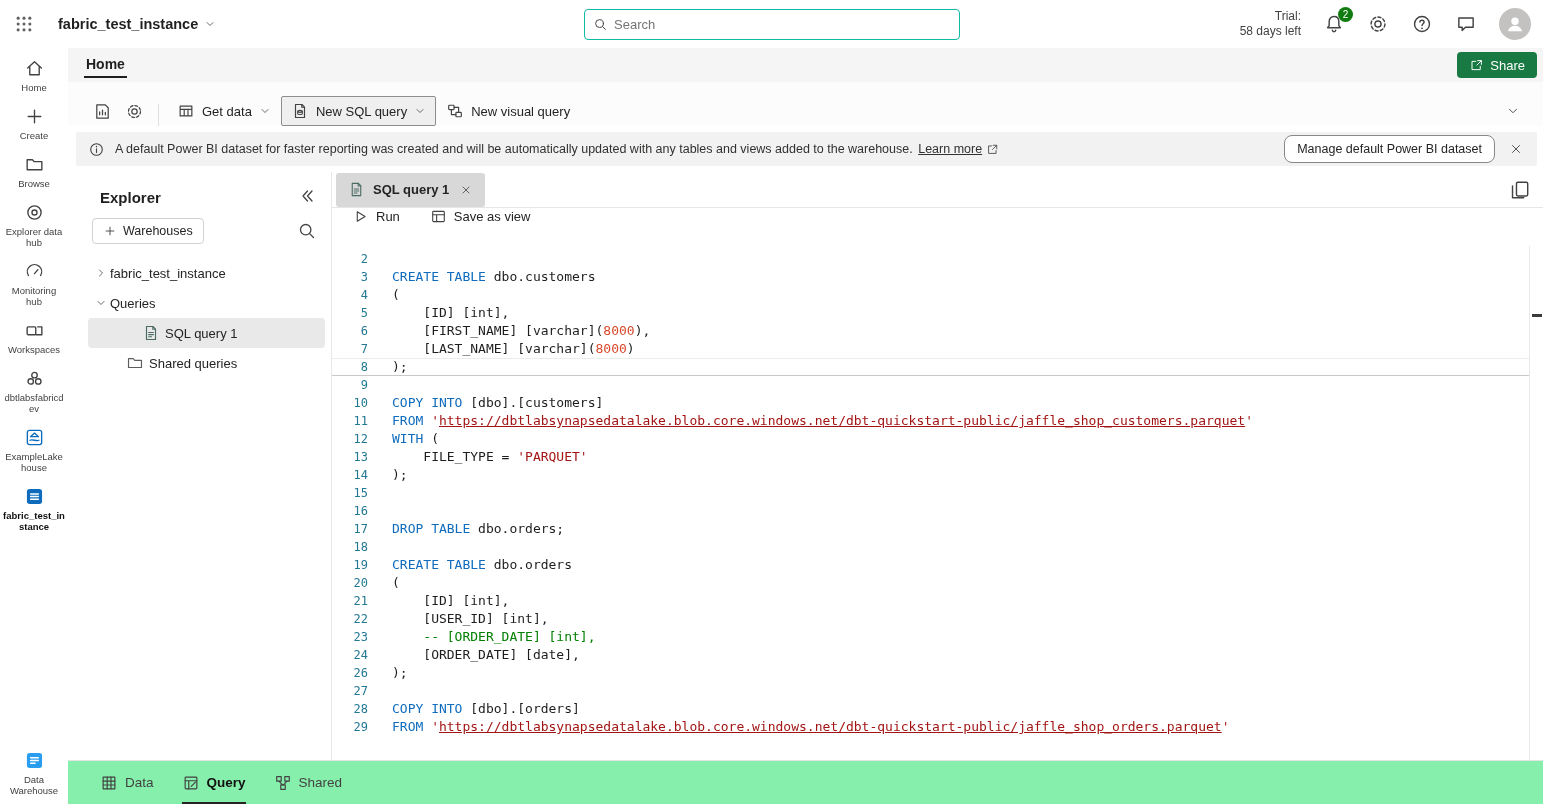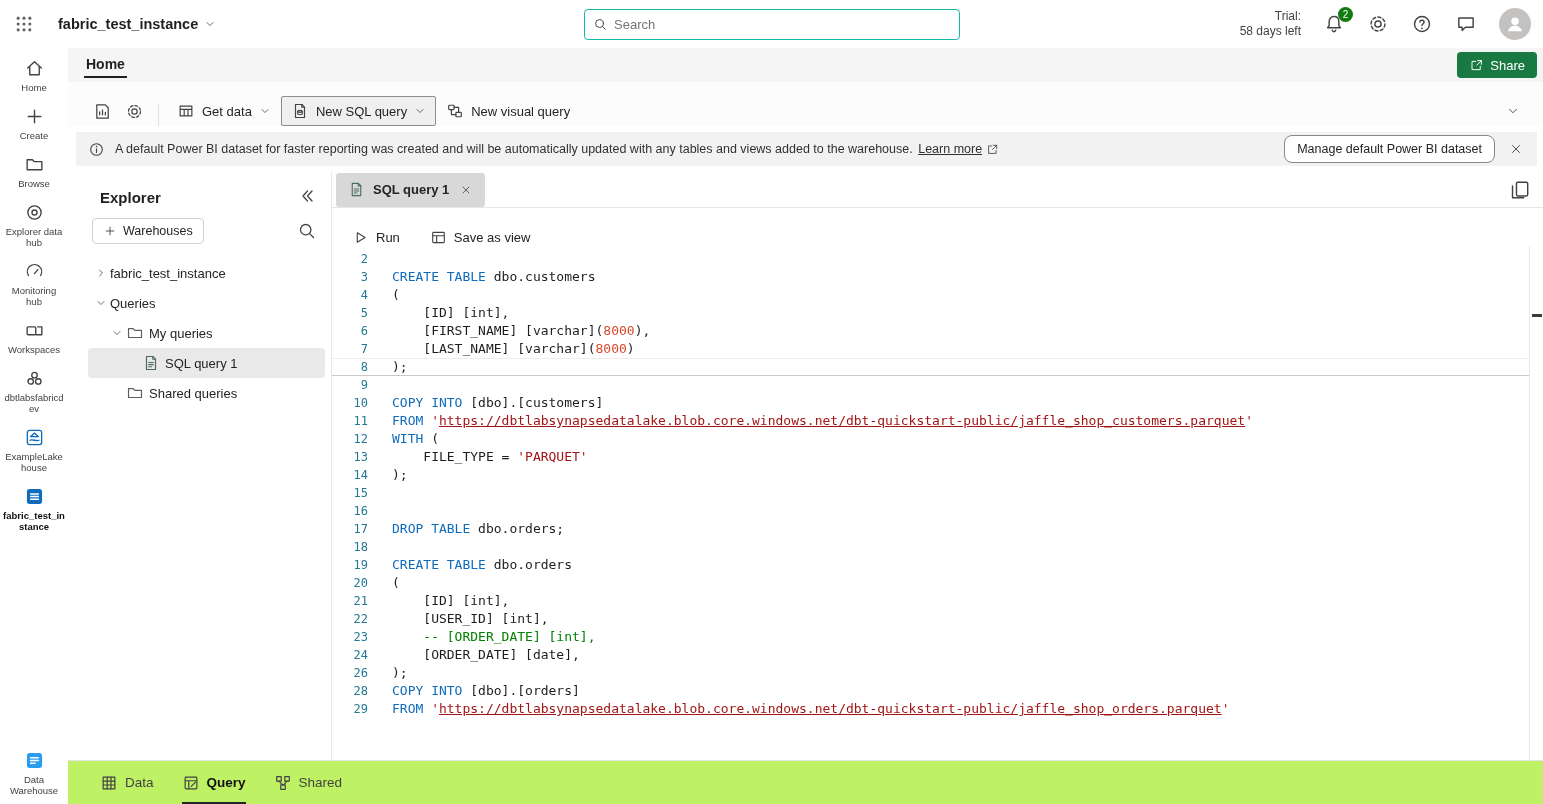--- a/index.html
+++ b/index.html
@@ -81,40 +81,40 @@
 
   .editorarea { flex:1; display:flex; flex-direction:column; min-width:0; }
   .tabbar { height:36px; flex:none; display:flex; align-items:center; border-bottom:1px solid #e6e6e6; padding:0 12px 0 4px; background:#fff; }
   .tab { height:34px; background:#d8d8d8; border-radius:3px; display:flex; align-items:center; gap:8px; padding:0 10px 0 12px; cursor:pointer; }
   .tab .ic { width:17px; height:17px; }
   .tab-label { font-size:13px; font-weight:700; color:#242424; white-space:nowrap; }
   .tab-close { width:18px; height:18px; display:flex; align-items:center; justify-content:center; cursor:pointer; }
   .tab-close .ic { width:12px; height:12px; }
   .tab-copy { margin-left:auto; width:22px; height:22px; cursor:pointer; }
 
-  .runbar { height:38px; flex:none; display:flex; align-items:flex-end; gap:30px; padding-left:20px; background:#fff; }
+  .runbar { height:38px; flex:none; display:flex; align-items:flex-start; gap:30px; padding-left:20px; background:#fff; }
   .runbtn { display:flex; align-items:center; gap:7px; cursor:pointer; font-size:13px; color:#242424; }
   .runbtn .ic { width:17px; height:17px; }
 
   .editor { flex:1; position:relative; overflow:hidden; background:#fff; padding-top:4px;
             font-family:"DejaVu Sans Mono","Liberation Mono",monospace; font-size:13px; }
   .cl { display:flex; height:18px; line-height:18px; }
   .cl.current { box-shadow: inset 0 -1px 0 #c9c9c9, inset 0 1px 0 #ececec; }
   .ln { width:36px; flex:none; text-align:right; color:#237893; font-size:12px; }
   .code { padding-left:24px; white-space:pre; color:#1e1e1e; }
   .tk-kw { color:#0f6cbd; }
   .tk-str { color:#a31515; }
   .tk-strlink { color:#a31515; text-decoration:underline; }
   .tk-num { color:#d9482b; }
   .tk-com { color:#008000; }
   .overview { position:absolute; top:0; right:0; bottom:0; width:14px; border-left:1px solid #e8e8e8; background:#fff; }
   .ov-mark { position:absolute; top:68px; left:2px; width:10px; height:3px; background:#3b3b3b; }
 
   
-  .bottombar { height:44px; flex:none; border-top:1px solid #e4e4e4; background:#bef264; display:flex; align-items:center; gap:28px; padding-left:32px; }
+  .bottombar { height:44px; flex:none; border-top:1px solid #e4e4e4; background:#86efac; display:flex; align-items:center; gap:28px; padding-left:32px; }
   .btab { display:flex; align-items:center; gap:7px; height:100%; cursor:pointer; color:#424242; font-size:13.5px; border-bottom:2px solid transparent; border-top:2px solid transparent; }
   .btab .ic { width:18px; height:18px; }
   .btab.sel { color:#111; font-weight:700; border-bottom-color:#242424; }
 
   .ic { display:inline-flex; }
   .ic svg { width:100%; height:100%; display:block; }
 </style>
 </head>
 <body>
 
@@ -458,35 +458,20 @@
               <div class="trow" style="padding-left: 4px;">
                 <span class="slot">
                   <span class="ic">
                     <svg width="100%" height="100%" viewBox="0 0 20 20" fill="none" stroke="#424242" stroke-width="1.3" stroke-linecap="round" stroke-linejoin="round">
                       <path d="M5 7.5 L10 12.5 L15 7.5"></path>
                     </svg>
                   </span>
                 </span>
                 <span class="tlabel">Queries</span>
               </div>
-              <div class="trow" style="padding-left: 20px;">
-                <span class="slot">
-                  <span class="ic">
-                    <svg width="100%" height="100%" viewBox="0 0 20 20" fill="none" stroke="#424242" stroke-width="1.3" stroke-linecap="round" stroke-linejoin="round">
-                      <path d="M5 7.5 L10 12.5 L15 7.5"></path>
-                    </svg>
-                  </span>
-                </span>
-                <span class="ic nico">
-                  <svg width="100%" height="100%" viewBox="0 0 20 20" fill="none" stroke="#424242" stroke-width="1.3" stroke-linecap="round" stroke-linejoin="round">
-                    <path d="M2.8 5.2 H8 L9.7 7 H17.2 V15 H2.8 Z" stroke="#605e5c"></path>
-                  </svg>
-                </span>
-                <span class="tlabel">My queries</span>
-              </div>
               <div class="trow sel" style="padding-left: 36px;">
                 <span class="slot"></span>
                 <span class="ic nico">
                   <svg width="100%" height="100%" viewBox="0 0 20 20" fill="none" stroke="#424242" stroke-width="1.3" stroke-linecap="round" stroke-linejoin="round">
                     <g stroke="#4a6b63">
                       <path d="M5 2.8 H12.2 L15 5.6 V17.2 H5 Z"></path>
                       <path d="M12 2.8 V5.8 H15"></path>
                       <path d="M7.4 9.4 H12.6 M7.4 11.8 H12.6 M7.4 14.2 H10.6"></path>
                     </g>
                   </svg>
@@ -644,20 +629,24 @@
                 </div>
                 <div class="cl">
                   <span class="ln">24</span>
                   <span class="code"><span class="tk-t">    [ORDER_DATE] [date],</span></span>
                 </div>
                 <div class="cl">
                   <span class="ln">26</span>
                   <span class="code"><span class="tk-t">);</span></span>
                 </div>
                 <div class="cl">
+                  <span class="ln">27</span>
+                  <span class="code"></span>
+                </div>
+                <div class="cl">
                   <span class="ln">28</span>
                   <span class="code"><span class="tk-kw">COPY INTO</span><span class="tk-t"> [dbo].[orders]</span></span>
                 </div>
                 <div class="cl">
                   <span class="ln">29</span>
                   <span class="code"><span class="tk-kw">FROM</span><span class="tk-t"> </span><span class="tk-str">'</span><span class="tk-strlink">https://dbtlabsynapsedatalake.blob.core.windows.net/dbt-quickstart-public/jaffle_shop_orders.parquet</span><span class="tk-str">'</span></span>
                 </div>
               </div>
             <div class="overview">
               <div class="ov-mark"></div>

